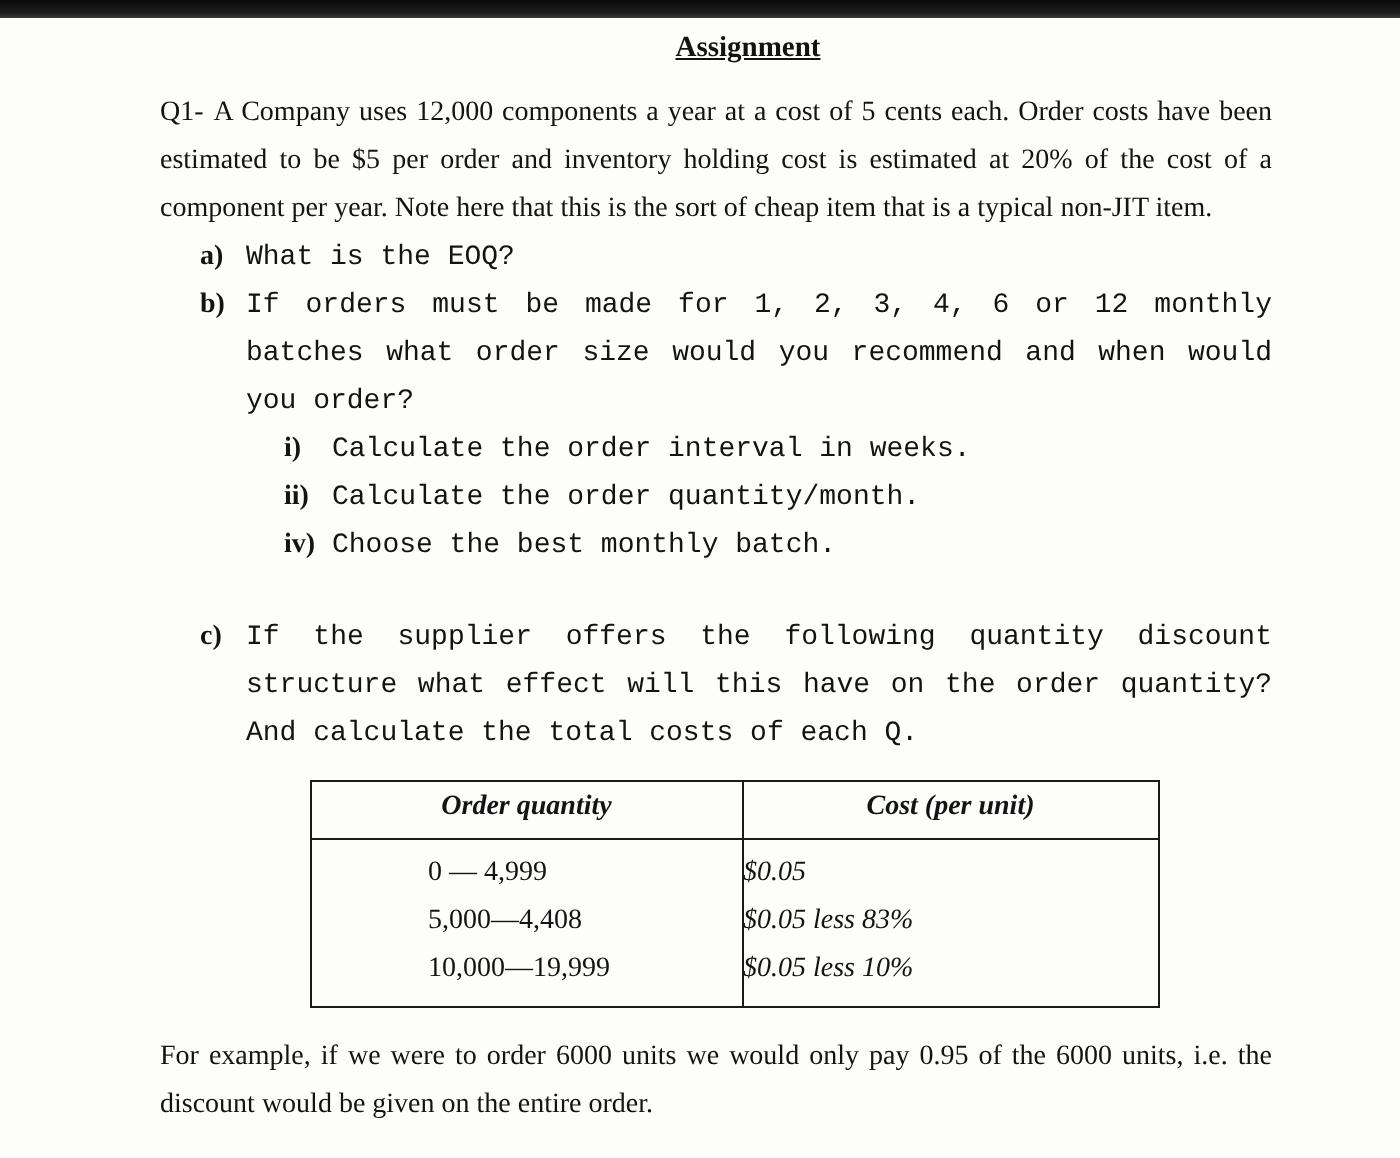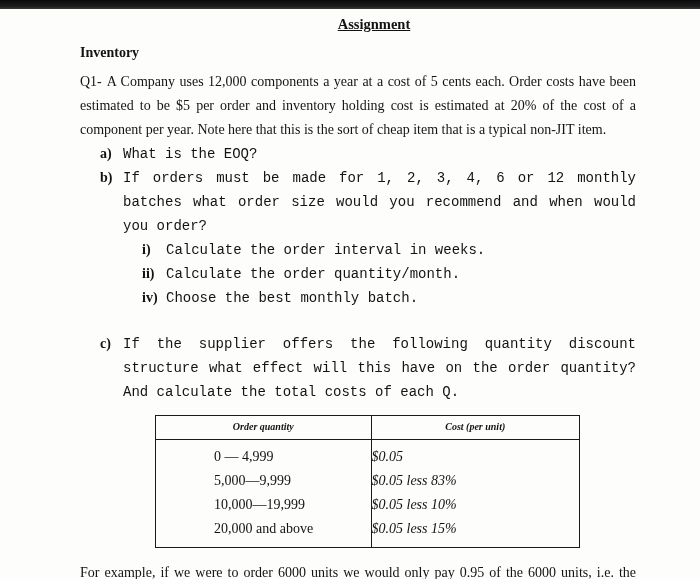--- a/index.html
+++ b/index.html
@@ -60,21 +60,21 @@
     font-size: 14px;
   }
   .discount-table, .discount-table th, .discount-table td { border: none; }
   .discount-table { border: 1.5px solid #1a1a1a; }
   .discount-table thead th {
     border-bottom: 1.5px solid #1a1a1a;
     font-weight: bold;
     font-style: italic;
     text-align: center;
     padding: 5px 0 7px 0;
-    font-size: 10px;
+    font-size: 14px;
   }
   .discount-table .col-qty { width: 215px; }
   .discount-table .col-cost { width: 208px; border-left: 1.5px solid #1a1a1a; font-style: italic; }
   .discount-table tbody td { line-height: 24px; }
   .discount-table tbody td.col-qty { padding-left: 58px; }
   .discount-table tbody td.col-cost { }
   .discount-table tbody tr:first-child td { padding-top: 5px; }
   .discount-table tbody tr:last-child td { padding-bottom: 6px; }
   .footer-para { margin-top: 13px; }
 </style>
@@ -82,21 +82,20 @@
 <body>
 
 <div class="topbar"></div>
 
 <div class="page">
 
   <div class="doc-title">
     <span class="underlined">Assignment</span>
   </div>
 
-  <div class="section-heading">Inventory</div>
 
   <p class="para"><b class="q-label">Q1-</b><span>A Company uses 12,000 components a year at a cost of 5 cents each. Order costs have been estimated to be $5 per order and inventory holding cost is estimated at 20% of the cost of a component per year. Note here that this is the sort of cheap item that is a typical non-JIT item.</span></p>
 
   <div class="list">
 
     <div class="list-item">
       <span class="li-label">a)</span>
       <span class="li-text">What is the EOQ?</span>
     </div>
 
@@ -133,29 +132,25 @@
         <th class="col-qty">Order quantity</th>
         <th class="col-cost">Cost (per unit)</th>
       </tr>
     </thead>
     <tbody>
       <tr>
         <td class="col-qty">0 — 4,999</td>
         <td class="col-cost">$0.05</td>
       </tr>
       <tr>
-        <td class="col-qty">5,000—9,999</td>
+        <td class="col-qty">5,000—4,408</td>
         <td class="col-cost">$0.05 less 83%</td>
       </tr>
       <tr>
         <td class="col-qty">10,000—19,999</td>
         <td class="col-cost">$0.05 less 10%</td>
-      </tr>
-      <tr>
-        <td class="col-qty">20,000 and above</td>
-        <td class="col-cost">$0.05 less 15%</td>
       </tr>
     </tbody>
   </table>
 
   <p class="para footer-para">For example, if we were to order 6000 units we would only pay 0.95 of the 6000 units, i.e. the discount would be given on the entire order.</p>
 
 </div>
 
 </body></html>

